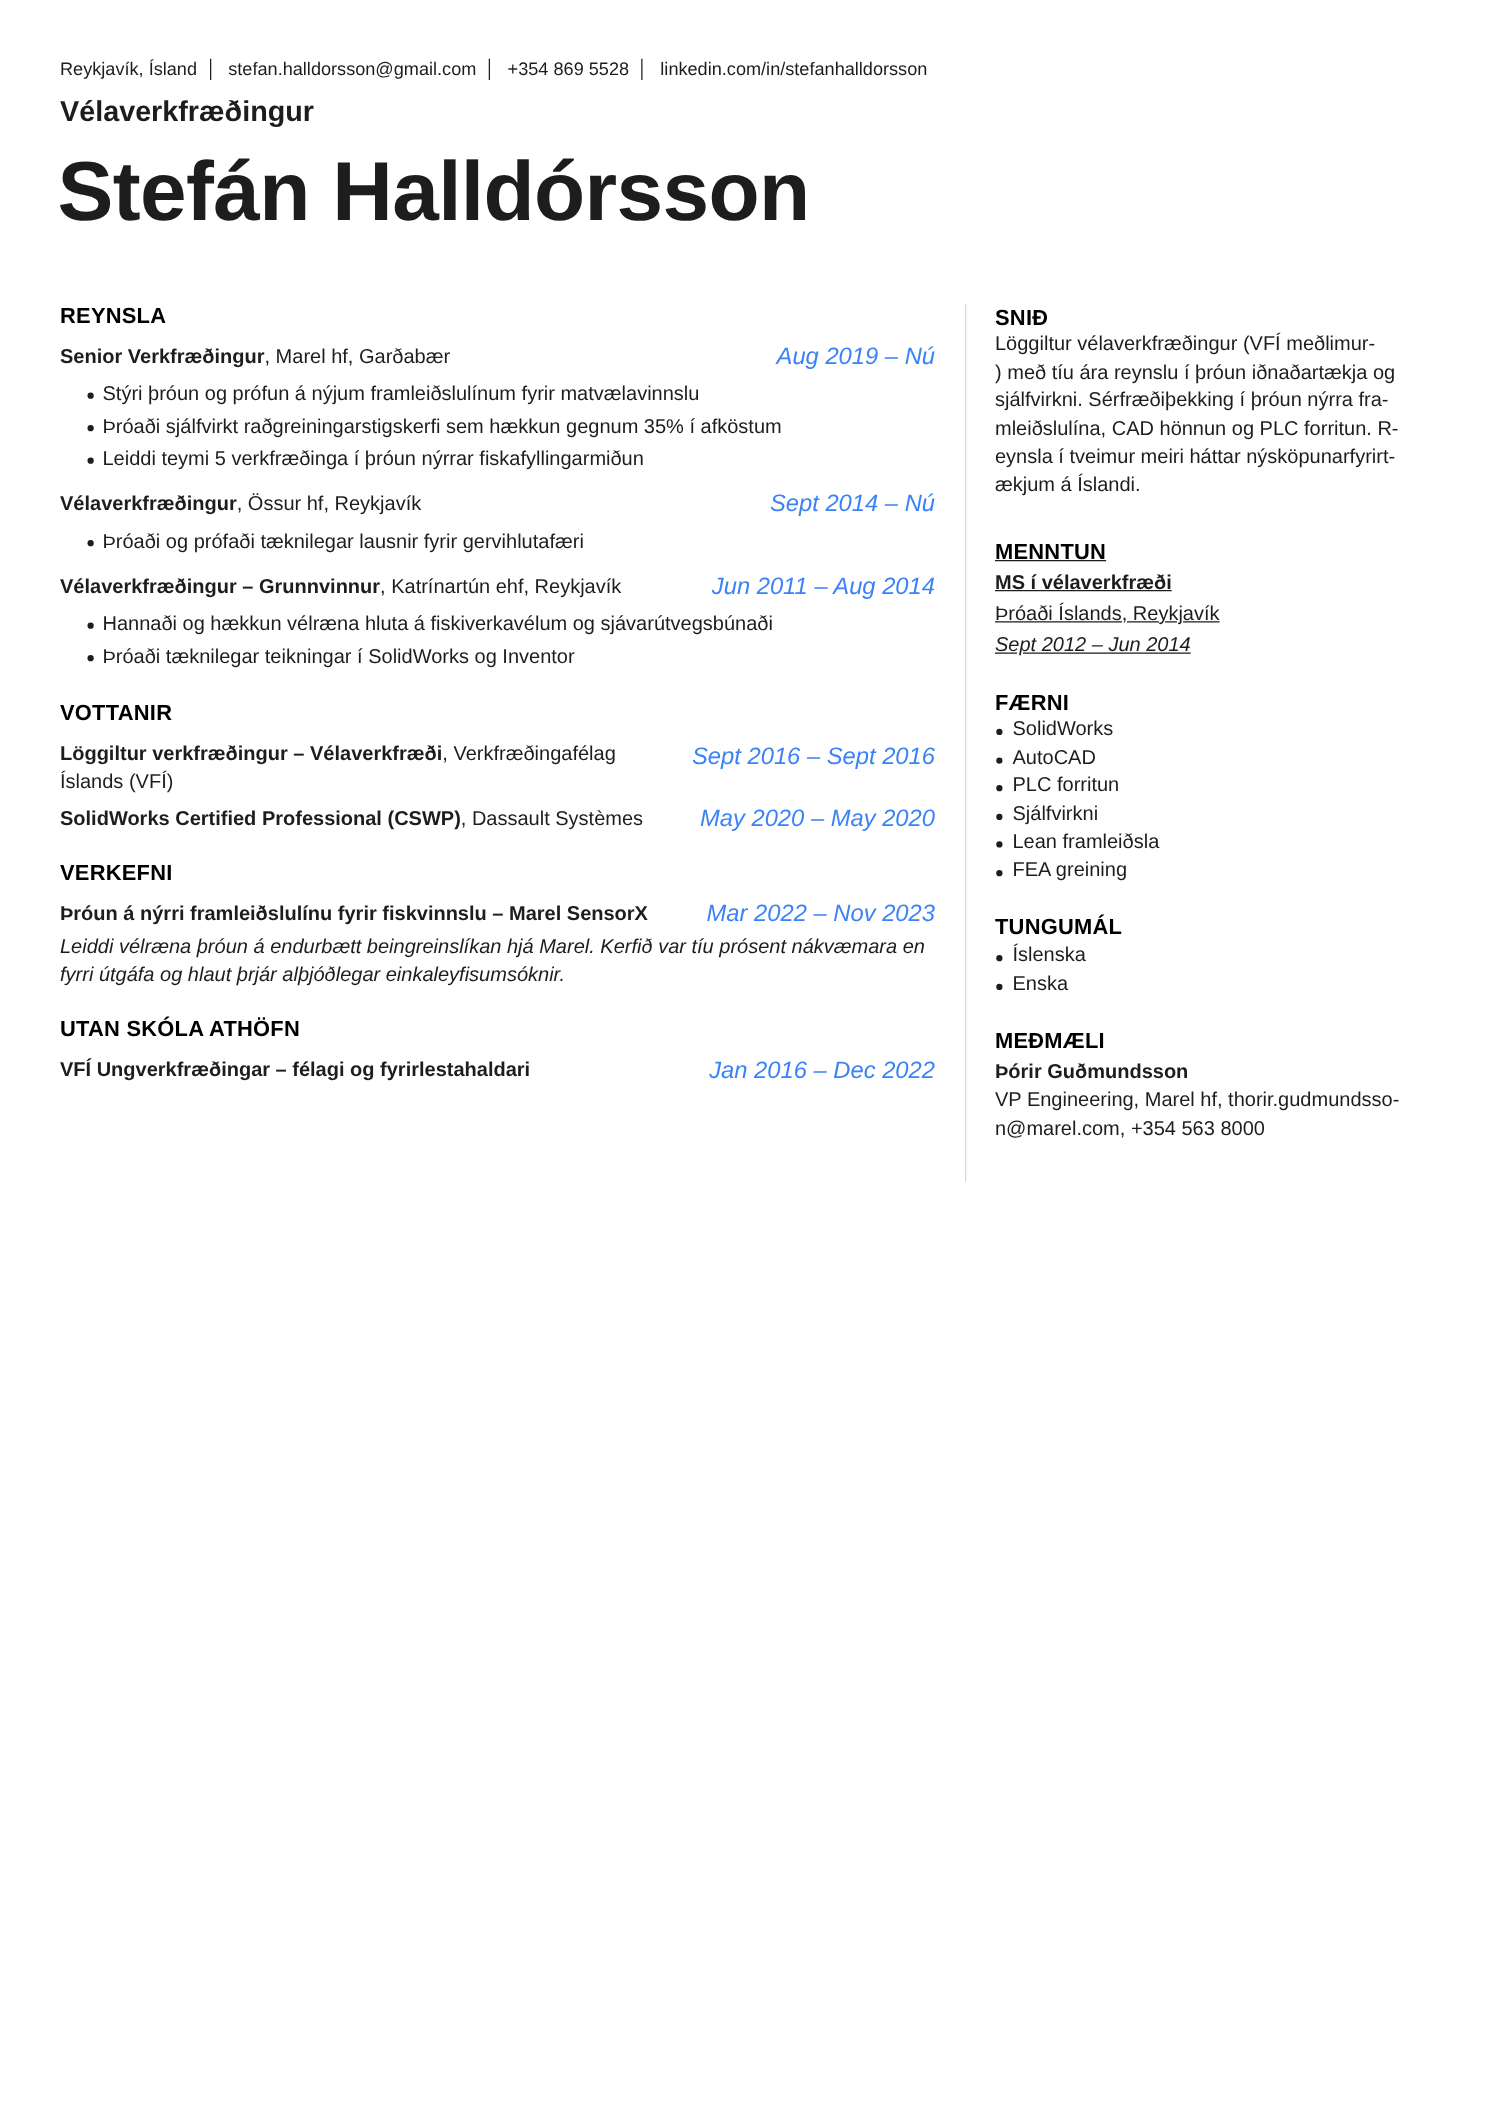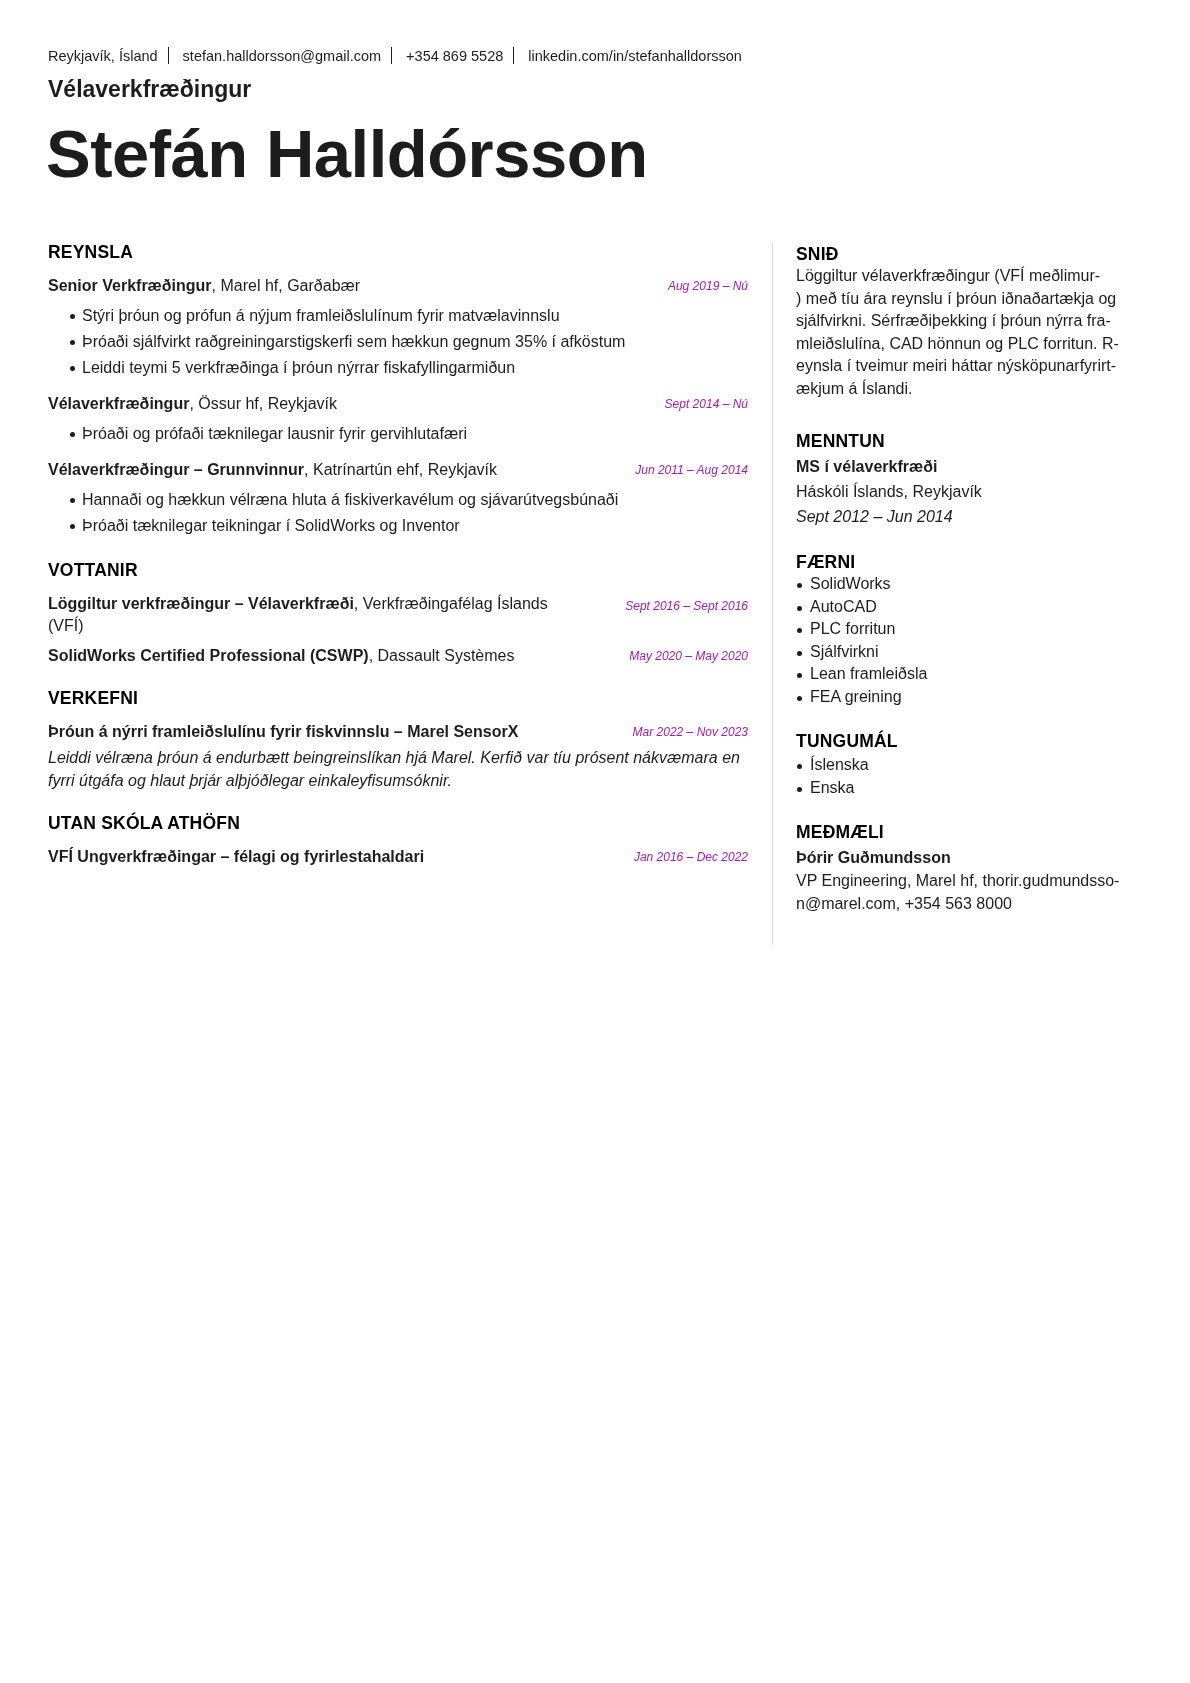--- a/index.html
+++ b/index.html
@@ -46,21 +46,21 @@
   
   .l-section { margin-bottom: 0; }
   .entry { position: relative; }
   .entry-head {
     display: flex; justify-content: space-between; align-items: center;
     font-size: 16px; line-height: 22px;
   }
   .entry-head .title-wrap { max-width: 540px; }
   .entry-head .title { font-weight: bold; }
   .entry-head .date {
-    font-style: italic; font-size: 12px; color: #a21caf; white-space: nowrap;
+    font-style: italic; font-size: 19px; color: #3b82f6; white-space: nowrap;
     padding-left: 12px;
   }
   ul.bullets { list-style: none; margin-top: 6px; }
   ul.bullets li {
     position: relative; padding-left: 34px; font-size: 16px; line-height: 26px;
   }
   ul.bullets li::before {
     content: ""; position: absolute; left: 22px; top: 11px;
     width: 5px; height: 5px; border-radius: 50%; background: #1d1d1d;
   }
@@ -183,24 +183,24 @@
     <section>
       <div class="section-title">SNIÐ</div>
       <div class="r-text">Löggiltur vélaverkfræðingur (VFÍ meðlimur-</div>
       <div class="r-text">) með tíu ára reynslu í þróun iðnaðartækja og</div>
       <div class="r-text">sjálfvirkni. Sérfræðiþekking í þróun nýrra fra-</div>
       <div class="r-text">mleiðslulína, CAD hönnun og PLC forritun. R-</div>
       <div class="r-text">eynsla í tveimur meiri háttar nýsköpunarfyrirt-</div>
       <div class="r-text">ækjum á Íslandi.</div>
     </section>
 
-    <section style="margin-top:30px;">
+    <section style="margin-top:30px;text-decoration:underline;">
       <div class="section-title">MENNTUN</div>
       <div class="r-bold" style="margin-top:3px;">MS í vélaverkfræði</div>
-      <div class="r-text" style="line-height:25px;">Háskóli Íslands, Reykjavík</div>
+      <div class="r-text" style="line-height:25px;">Þróaði Íslands, Reykjavík</div>
       <div class="r-italic">Sept 2012 – Jun 2014</div>
     </section>
 
     <section style="margin-top:22px;">
       <div class="section-title">FÆRNI</div>
       <ul class="r-list">
         <li>SolidWorks</li>
         <li>AutoCAD</li>
         <li>PLC forritun</li>
         <li>Sjálfvirkni</li>

